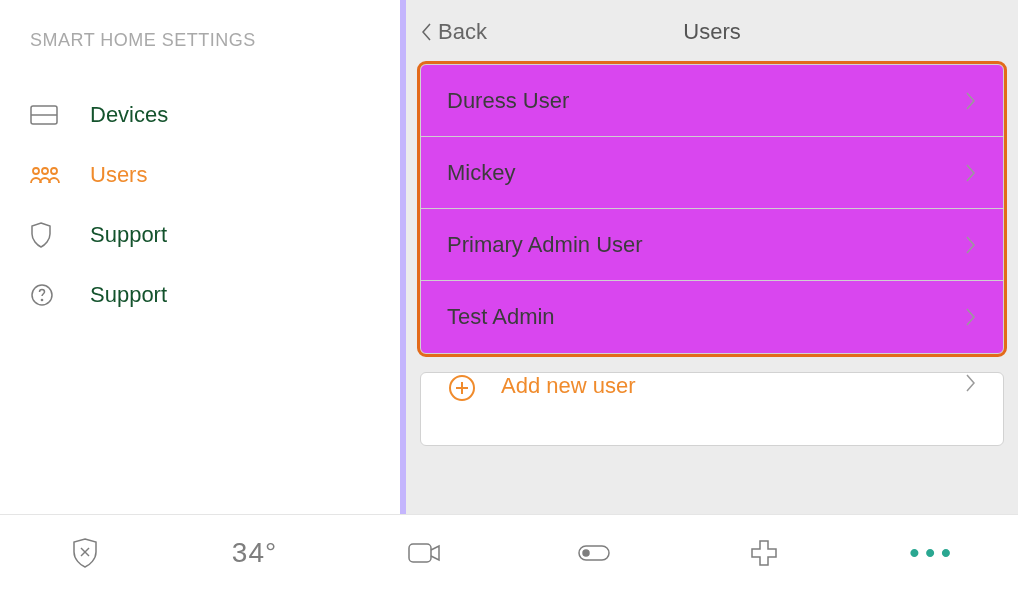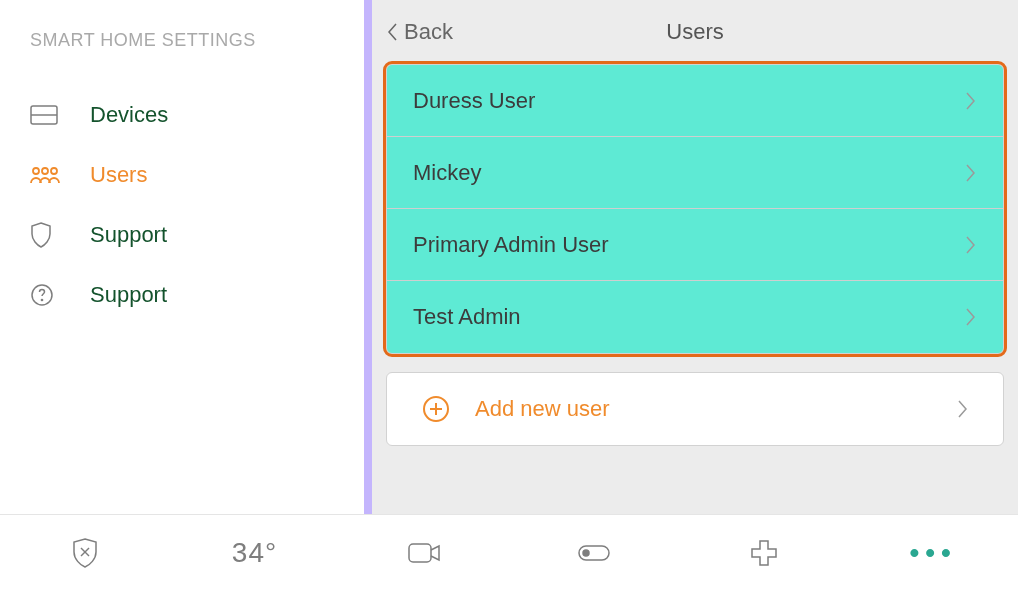--- a/index.html
+++ b/index.html
@@ -1,38 +1,38 @@
 <!DOCTYPE html>
 <html><head>
   <meta charset="utf-8">
   <style>
     * { box-sizing: border-box; margin: 0; padding: 0; }
     html, body { width: 1018px; height: 590px; font-family: -apple-system, BlinkMacSystemFont, "Segoe UI", Arial, sans-serif; background: #fff; overflow: hidden; }
     .app { display: flex; flex-direction: column; width: 100%; height: 100%; }
     .main { display: flex; flex: 1; min-height: 0; }
-    .sidebar { width: 372px; padding: 30px 0 0 30px; background: #fff; border-right: 8px solid #c4b5fd; }
+    .sidebar { width: 406px; padding: 30px 0 0 30px; background: #fff; border-right: 6px solid #c4b5fd; }
     .sidebar-title { font-size: 18px; letter-spacing: 0.5px; color: #a9a9a9; font-weight: 400; margin-bottom: 34px; }
     .sidebar-list { list-style: none; }
     .sidebar-item { display: flex; align-items: center; height: 60px; cursor: pointer; }
     .sidebar-item-icon { width: 36px; display: flex; align-items: center; justify-content: flex-start; color: #7e7e7e; }
     .sidebar-item.active .sidebar-item-icon, .sidebar-item.active .sidebar-item-label { color: #f08b2c; }
     .sidebar-item-label { font-size: 22px; color: #14532d; margin-left: 24px; }
     .content { flex: 1; background: #ececec; display: flex; flex-direction: column; padding: 0; }
     .header { display: flex; align-items: center; height: 64px; position: relative; }
     .back-btn { display: flex; align-items: center; color: #666; font-size: 22px; padding-left: 14px; cursor: pointer; }
     .back-btn .chev { margin-right: 6px; display: inline-flex; }
     .header-title { position: absolute; left: 0; right: 0; text-align: center; font-size: 22px; color: #555; pointer-events: none; }
-    .panel { margin: 0 14px; background: #5eead4; border: 1px solid #d2d2d2; border-radius: 6px; overflow: hidden; }
+    .panel { margin: 0 14px; background: #d946ef; border: 1px solid #d2d2d2; border-radius: 6px; overflow: hidden; }
     .highlight { outline: 3px solid #e36a1a; outline-offset: 0; border-radius: 6px; }
     .row { display: flex; align-items: center; height: 72px; padding: 0 26px; border-bottom: 1px solid #cfcfcf; cursor: pointer; }
     .row:last-child { border-bottom: none; align-items: center; }
     .row-label { font-size: 22px; color: #3c3c3c; flex: 1; }
     .row-chev { color: #9a9a9a; display: inline-flex; }
     .add-panel { margin: 18px 14px 0; background: #fff; border: 1px solid #d2d2d2; border-radius: 6px; }
-    .add-row { display: flex; align-items: center; height: 72px; padding: 0 34px; cursor: pointer; }
+    .add-row { display: flex; height: 72px; padding: 0 26px; cursor: pointer; }
     .add-icon { color: #f08b2c; display: inline-flex; margin-right: 24px; }
     .add-label { font-size: 22px; color: #f08b2c; flex: 1; }
     .footer { height: 76px; border-top: 1px solid #e5e5e5; display: flex; align-items: center; background: #fff; }
     .footer-cell { flex: 1; display: flex; align-items: center; justify-content: center; color: #7e7e7e; font-size: 26px; cursor: pointer; }
     .footer-cell.temp { font-size: 28px; letter-spacing: 1px; font-weight: 300; }
     .dots { color: #2aa791; letter-spacing: 6px; font-size: 28px; font-weight: bold; }
     svg { display: block; }
   </style>
 </head>
 <body>

